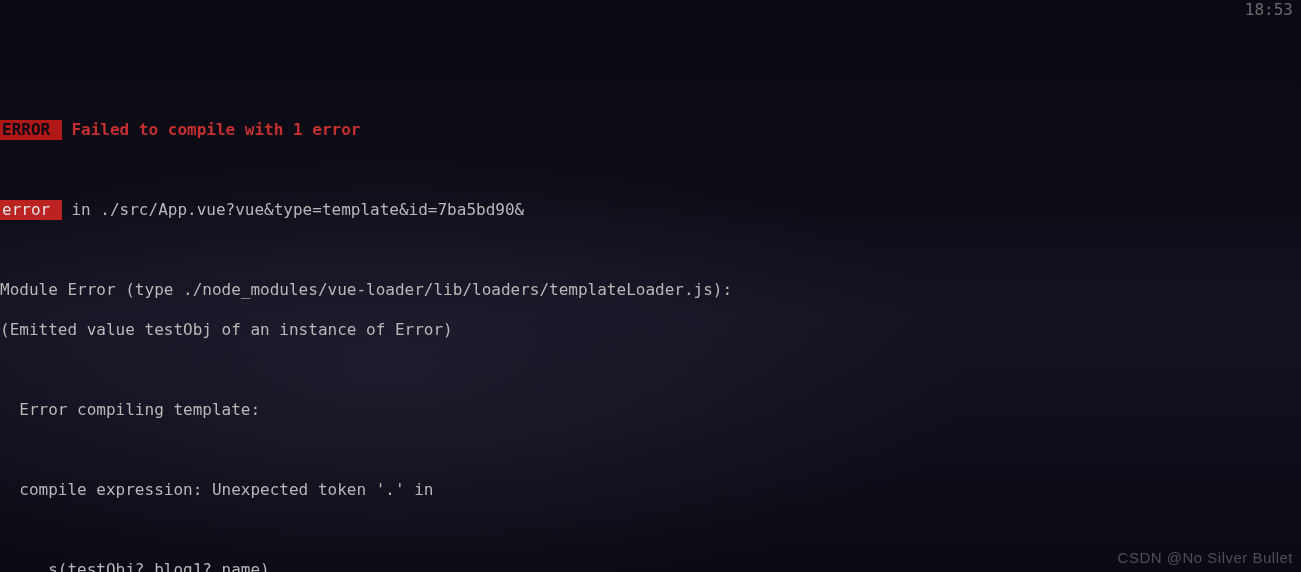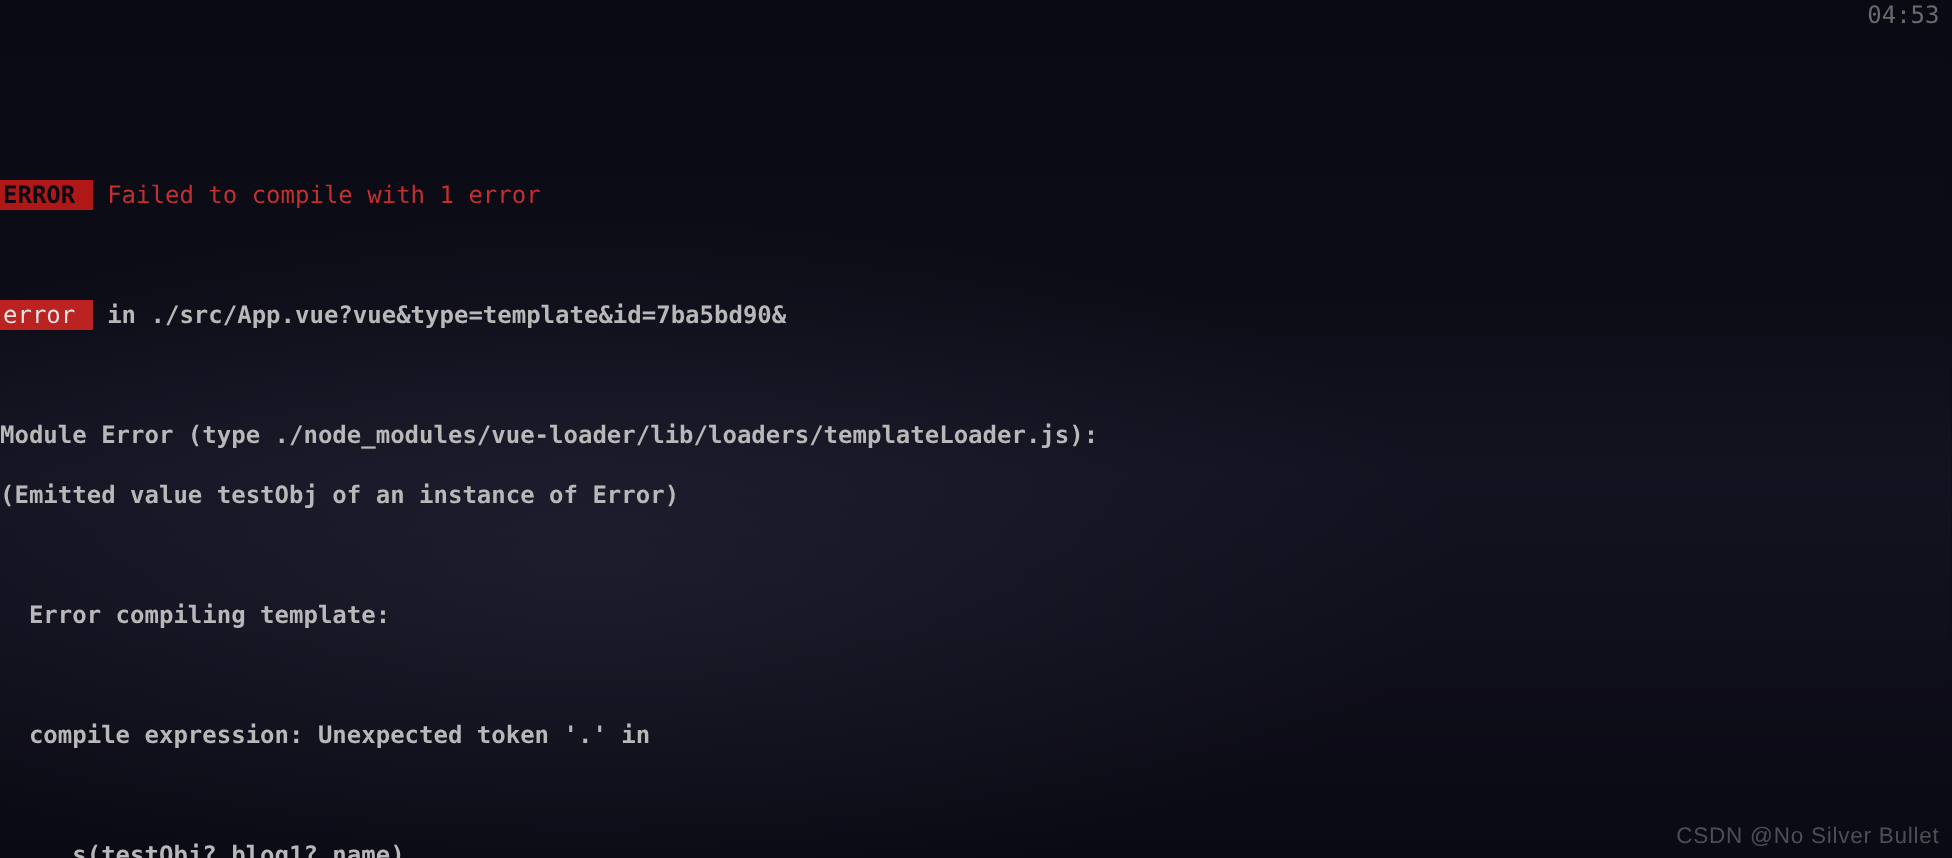--- a/index.html
+++ b/index.html
@@ -24,22 +24,22 @@
     font-weight: bold;
     padding: 0 2px;
     display: inline-block;
   }
   .red-inv-light {
     background: #bb2222;
     color: #e4e4e4;
     padding: 0 2px;
     display: inline-block;
   }
-  .red-fg { color: #c43030; }
-  .muted { color: #b8b8b8; font-weight: bold; }
+  .red-fg { color: #c43030; font-weight: bold; }
+  .muted { color: #b8b8b8; }
   .timestamp {
     position: absolute;
     right: 8px;
     top: 0;
     color: #6a6a6a;
   }
   .watermark {
     position: absolute;
     right: 8px;
     bottom: 4px;
@@ -49,21 +49,21 @@
     font-family: "Microsoft YaHei", sans-serif;
     font-weight: 300;
     margin-left: 13px;
   }
 </style>
 </head>
 <body>
 
 
 
-<span class="timestamp">04:53</span>
+<span class="timestamp">18:53</span>
 
 <span class="line"><span class="red-inv">ERROR </span><span class="red-fg"> Failed to compile with 1 error</span></span>
 <span class="line"></span>
 <span class="line"><span class="red-inv-light">error </span><span class="muted"> in ./src/App.vue?vue&amp;type=template&amp;id=7ba5bd90&amp;</span></span>
 <span class="line"></span>
 <span class="line muted">Module Error (type ./node_modules/vue-loader/lib/loaders/templateLoader.js):</span>
 <span class="line muted">(Emitted value testObj of an instance of Error)</span>
 <span class="line"></span>
 <span class="line muted">  Error compiling template:</span>
 <span class="line"></span>

